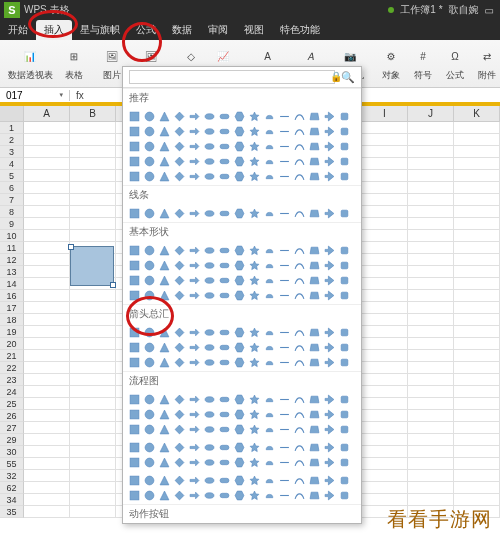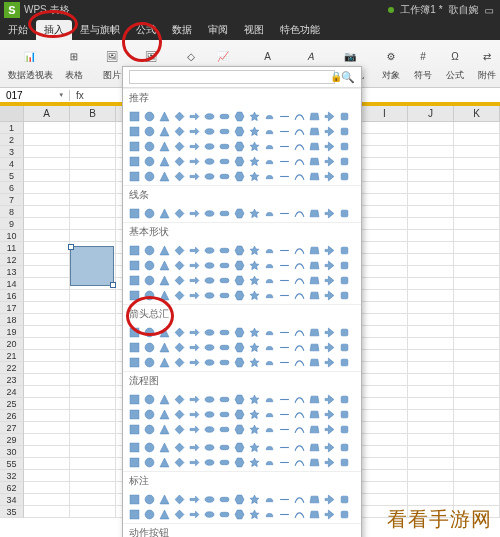--- a/index.html
+++ b/index.html
@@ -1864,21 +1864,20 @@
           <svg viewBox="0 0 10 10">
             <polygon class="sh" points="4,1 9,5 4,9 4,6 1,6 1,4 4,4"></polygon>
           </svg>
         </span>
         <span>
           <svg viewBox="0 0 10 10">
             <rect class="sh" x="2" y="2" width="6" height="6" rx="1"></rect>
           </svg>
         </span>
       </div>
-      <div class="sp-cat">标注</div>
       <div class="sp-grid">
         <span>
           <svg viewBox="0 0 10 10">
             <rect class="sh" x="1" y="1" width="8" height="8"></rect>
           </svg>
         </span>
         <span>
           <svg viewBox="0 0 10 10">
             <circle class="sh" cx="5" cy="5" r="4"></circle>
           </svg>

